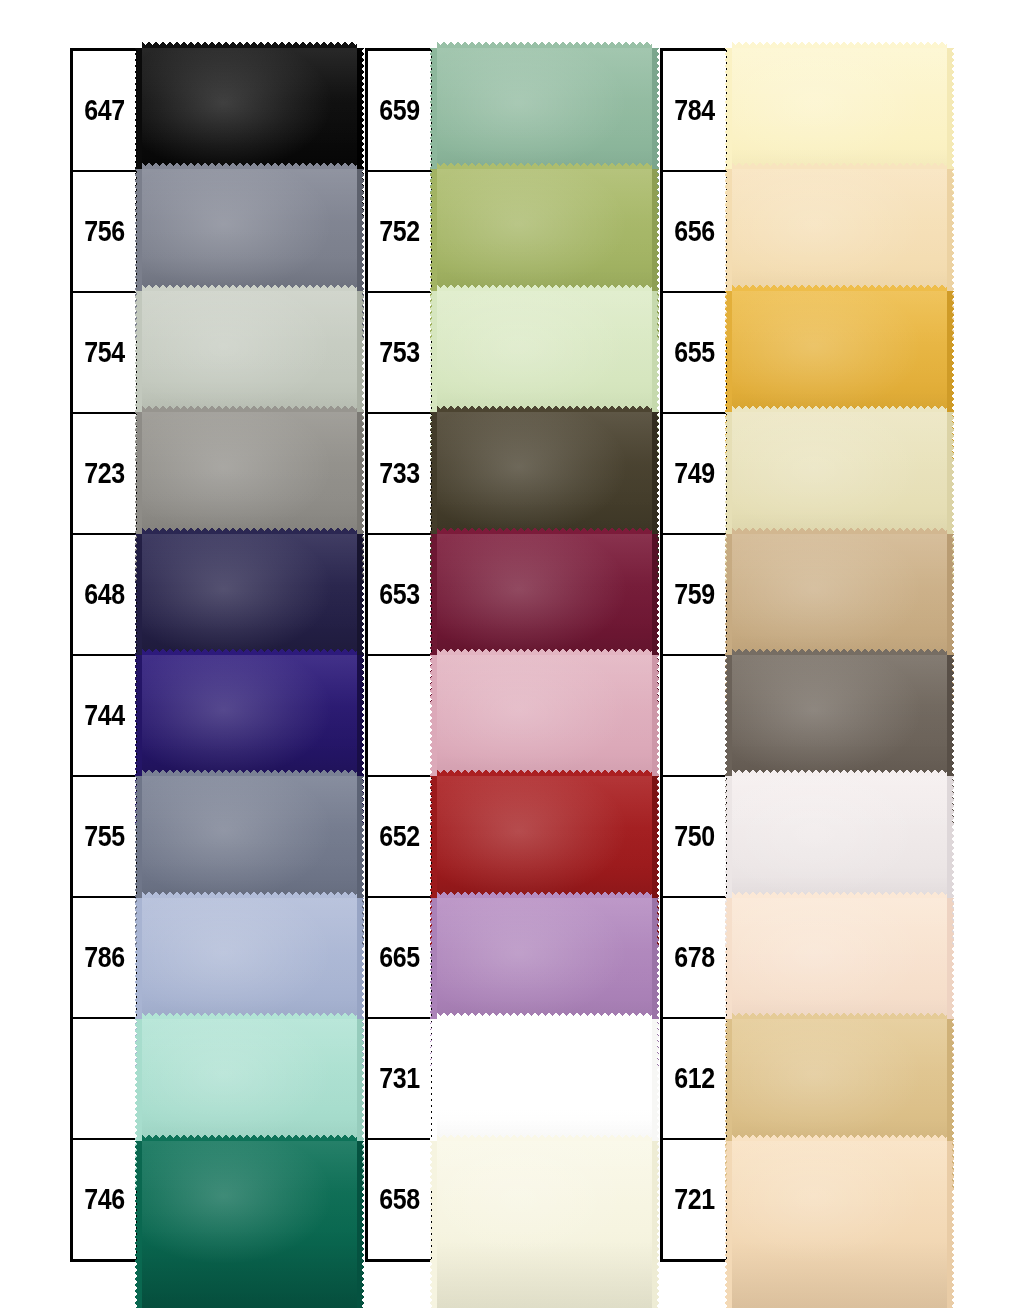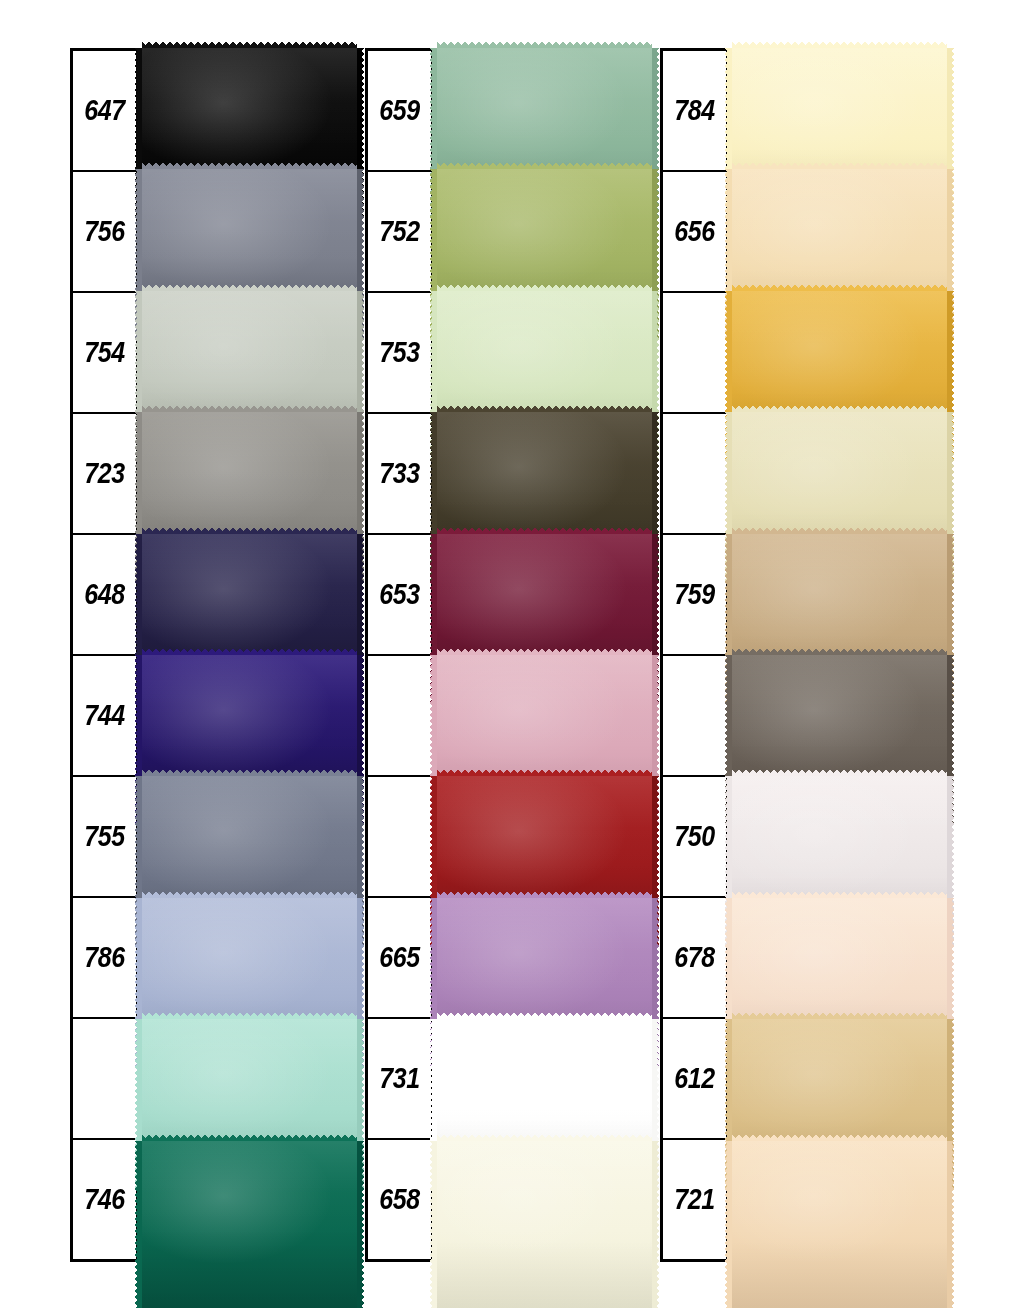--- a/index.html
+++ b/index.html
@@ -28,21 +28,20 @@
     flex:1 1 0;display:flex;flex-direction:row;
     border-bottom:2px solid #000;box-sizing:border-box;
     min-height:0;
   }
   .gridrow:last-child{border-bottom:none;}
   .labelcell{
     width:66px;flex:0 0 66px;
     border-right:3px solid #000;box-sizing:border-box;
     display:flex;align-items:center;justify-content:center;
     background:#fff;
-    font-style:italic;
   }
   .labelcell span{
     font-size:29px;font-weight:bold;color:#000;
     font-family:"Liberation Sans","DejaVu Sans",sans-serif;
     letter-spacing:-0.5px;
     transform:scaleX(0.86);
     display:inline-block;
     white-space:nowrap;
   }
   .emptycell{flex:1 1 auto;background:transparent;}
@@ -274,20 +273,23 @@
         <div class="gridrow">
           <div class="labelcell">
             <span>653</span>
           </div>
           <div class="emptycell"></div>
         </div>
         <div class="gridrow">
           <div class="emptycell"></div>
         </div>
         <div class="gridrow">
+          <div class="labelcell">
+            <span>652</span>
+          </div>
           <div class="emptycell"></div>
         </div>
         <div class="gridrow">
           <div class="labelcell">
             <span>665</span>
           </div>
           <div class="emptycell"></div>
         </div>
         <div class="gridrow">
           <div class="labelcell">
@@ -402,23 +404,29 @@
           </div>
           <div class="emptycell"></div>
         </div>
         <div class="gridrow">
           <div class="labelcell">
             <span>656</span>
           </div>
           <div class="emptycell"></div>
         </div>
         <div class="gridrow">
-          <div class="emptycell"></div>
-        </div>
-        <div class="gridrow">
+          <div class="labelcell">
+            <span>655</span>
+          </div>
+          <div class="emptycell"></div>
+        </div>
+        <div class="gridrow">
+          <div class="labelcell">
+            <span>749</span>
+          </div>
           <div class="emptycell"></div>
         </div>
         <div class="gridrow">
           <div class="labelcell">
             <span>759</span>
           </div>
           <div class="emptycell"></div>
         </div>
         <div class="gridrow">
           <div class="emptycell"></div>

